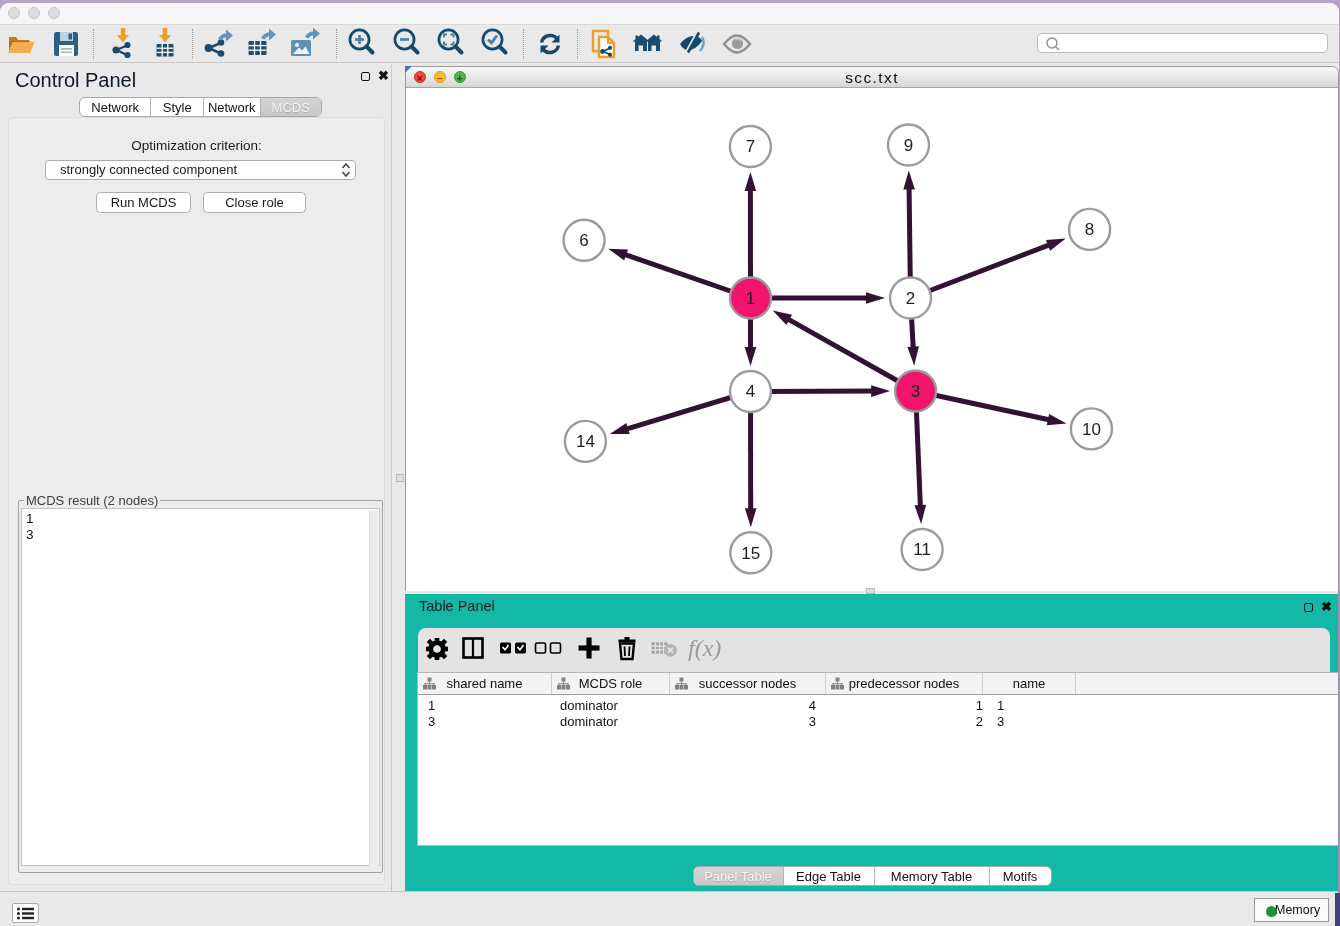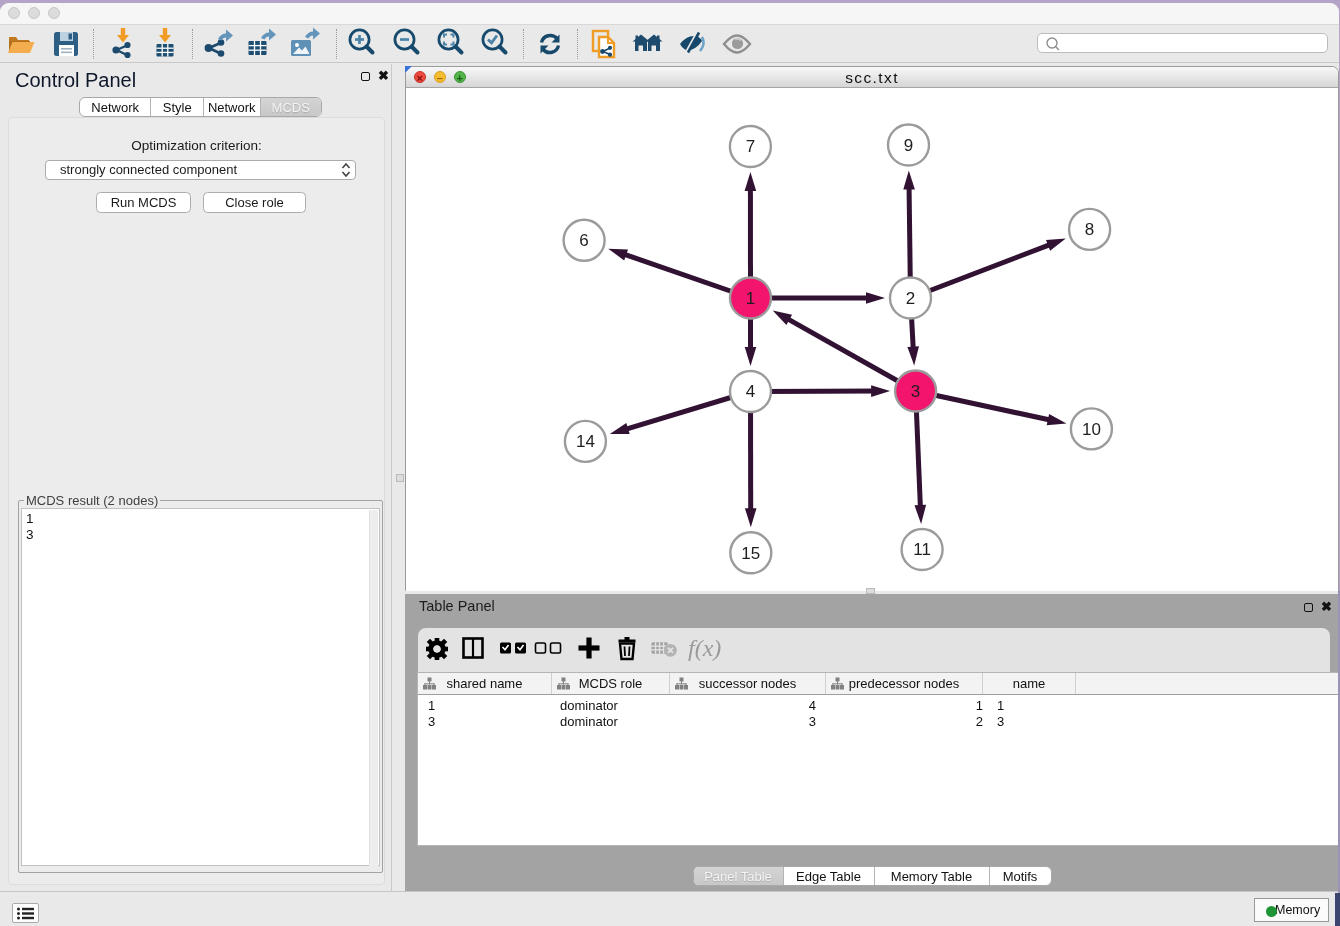--- a/index.html
+++ b/index.html
@@ -31,21 +31,21 @@
 
 #split1{position:absolute;left:396px;top:471px;width:8px;height:8px;background:#ddd;border:1px solid #bbb}
 
 #nf{position:absolute;left:405px;top:63px;width:934px;height:525px;border:1px solid #9a9a9a;border-radius:7px 7px 0 0;background:#fff}
 #nftitle{position:absolute;left:0;top:0;width:100%;height:21px;background:linear-gradient(#f8f8f8,#d6d6d6);border-radius:7px 7px 0 0;border-bottom:1px solid #a5a5a5}
 .mbtn{position:absolute;top:3.5px;width:12.5px;height:12.5px;border-radius:50%;font-size:11px;font-weight:bold;text-align:center;line-height:12px}
 #nftext{position:absolute;top:2px;left:0;width:100%;text-align:center;font-size:15.5px;letter-spacing:1.4px;color:#111}
 #canvas{position:absolute;left:0;top:21px;width:932px;height:503px;background:#fff;overflow:hidden}
 #split2{position:absolute;left:866px;top:585px;width:9px;height:6px;background:#ddd;border:1px solid #bbb}
 
-#tp{position:absolute;left:405px;top:591px;width:934px;height:297px;background:#a3a3a3}
+#tp{position:absolute;left:405px;top:591px;width:934px;height:297px;background:#14b8a6}
 #tp .hdr{position:absolute;left:14px;top:4px;font-size:14.5px;color:#1c1c1c}
 #tptools{position:absolute;left:13px;top:34px;width:912px;height:44px;background:#e3e3e3;border-radius:8px 8px 0 0}
 #tbl{position:absolute;left:12px;top:78px;width:1081px;height:174px;background:#fff;border:1px solid #b5b5b5}
 #tblhead{position:absolute;left:0;top:0;width:100%;height:22px;background:#f3f3f3;border-bottom:1px solid #9e9e9e;display:flex}
 #tblhead .hc{height:100%;position:relative;font-size:13px;color:#111;border-right:1px solid #cfcfcf;text-align:center;line-height:21px}
 #tblhead .hc svg{position:absolute;left:5px;top:4px}
 .trow{position:absolute;font-size:13px;color:#111}
 
 #btabs{position:absolute;left:287.5px;top:272px}
 #status{position:absolute;left:0;top:888px;width:1339px;height:38px;background:#e9e9e9;border-top:1px solid #c6c6c6}

